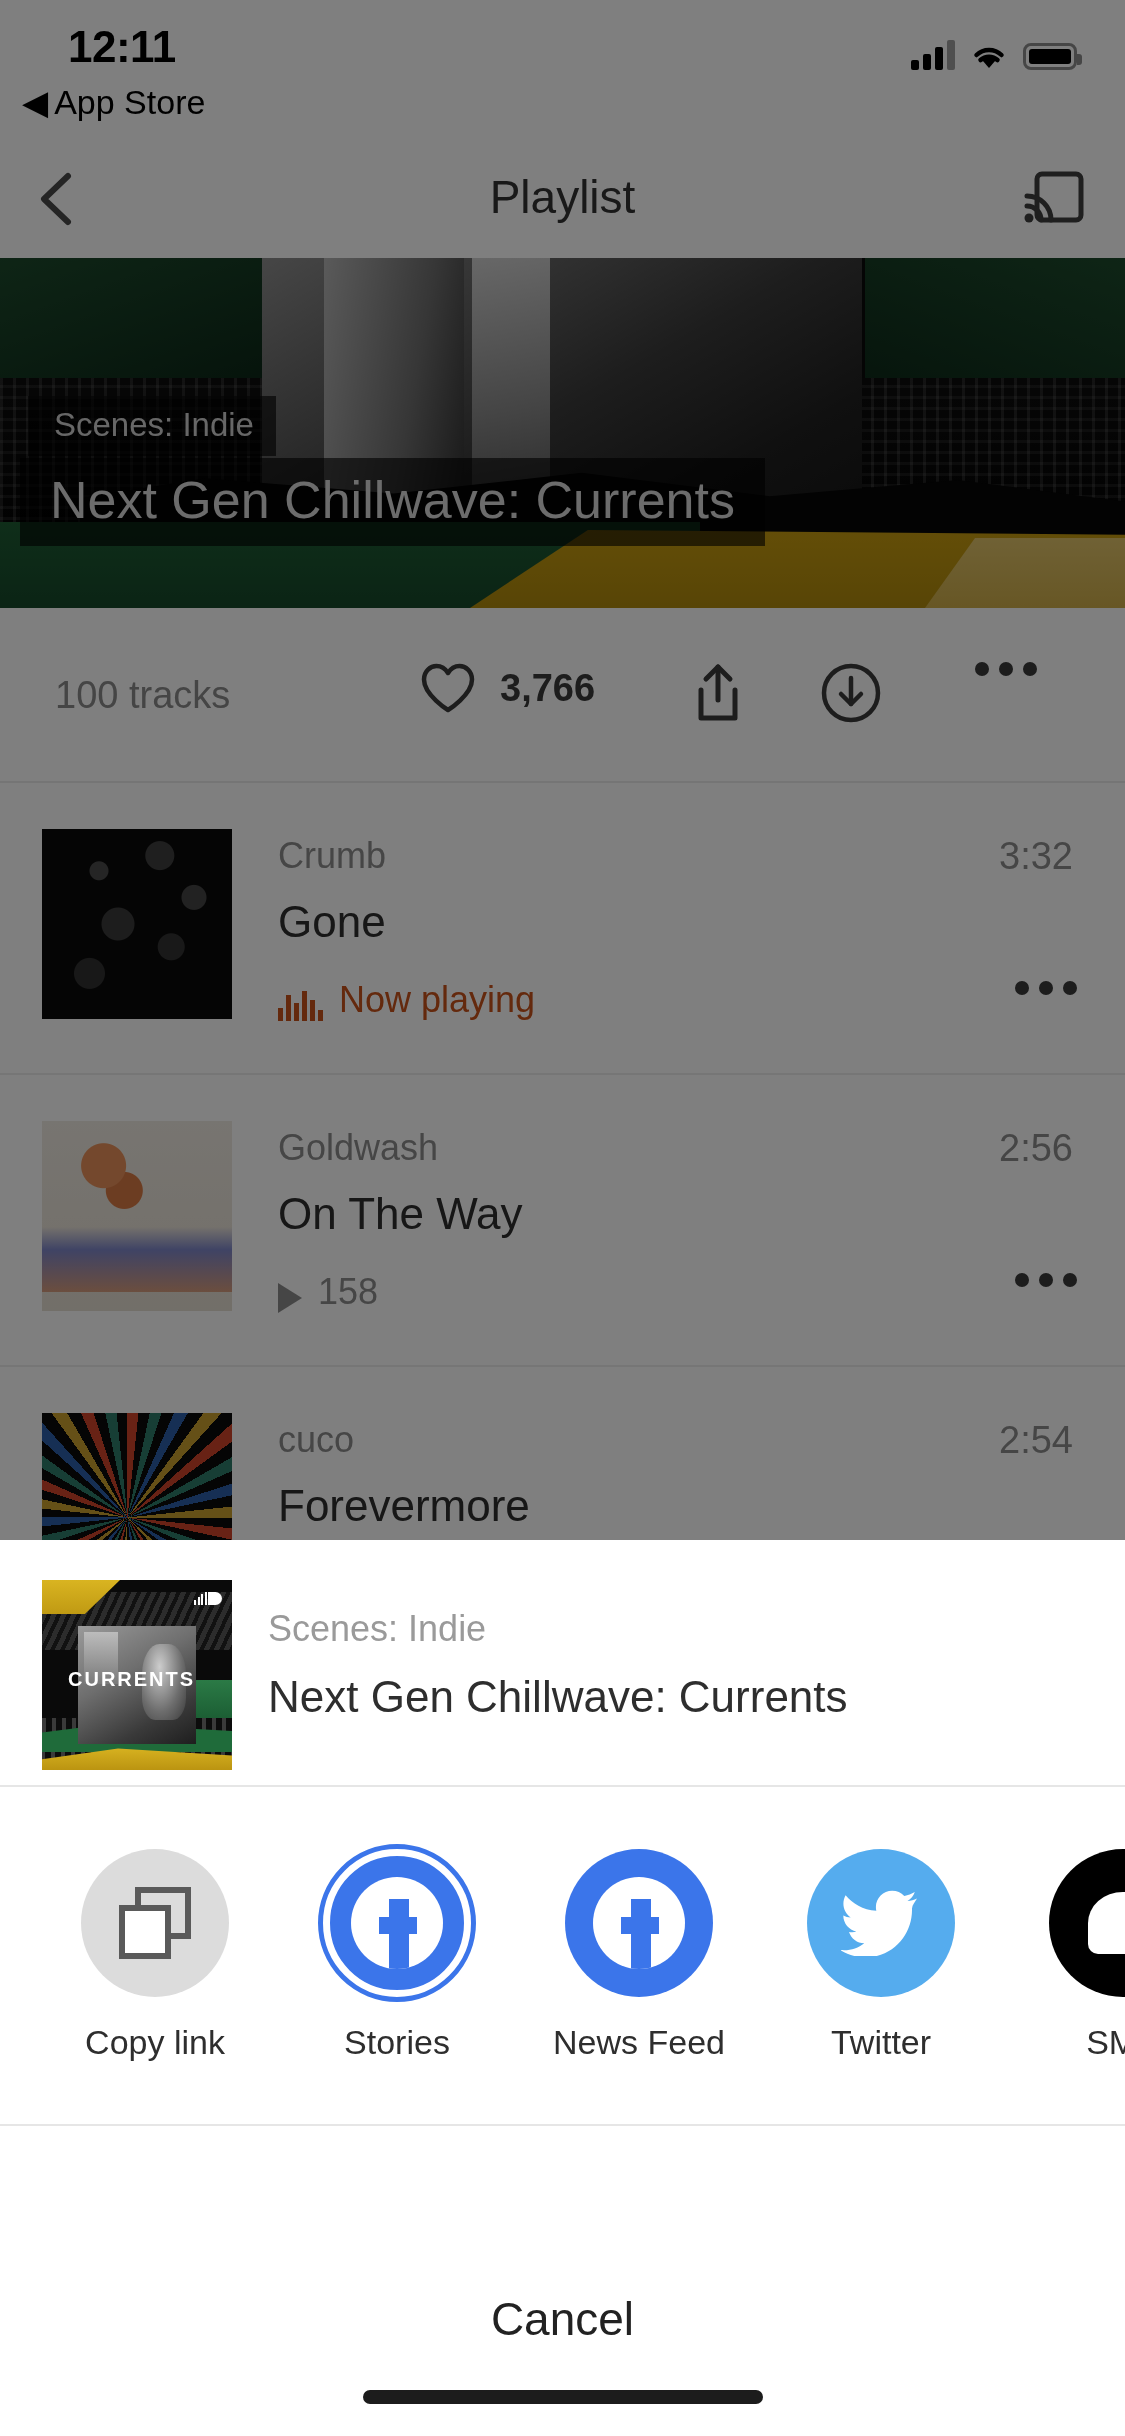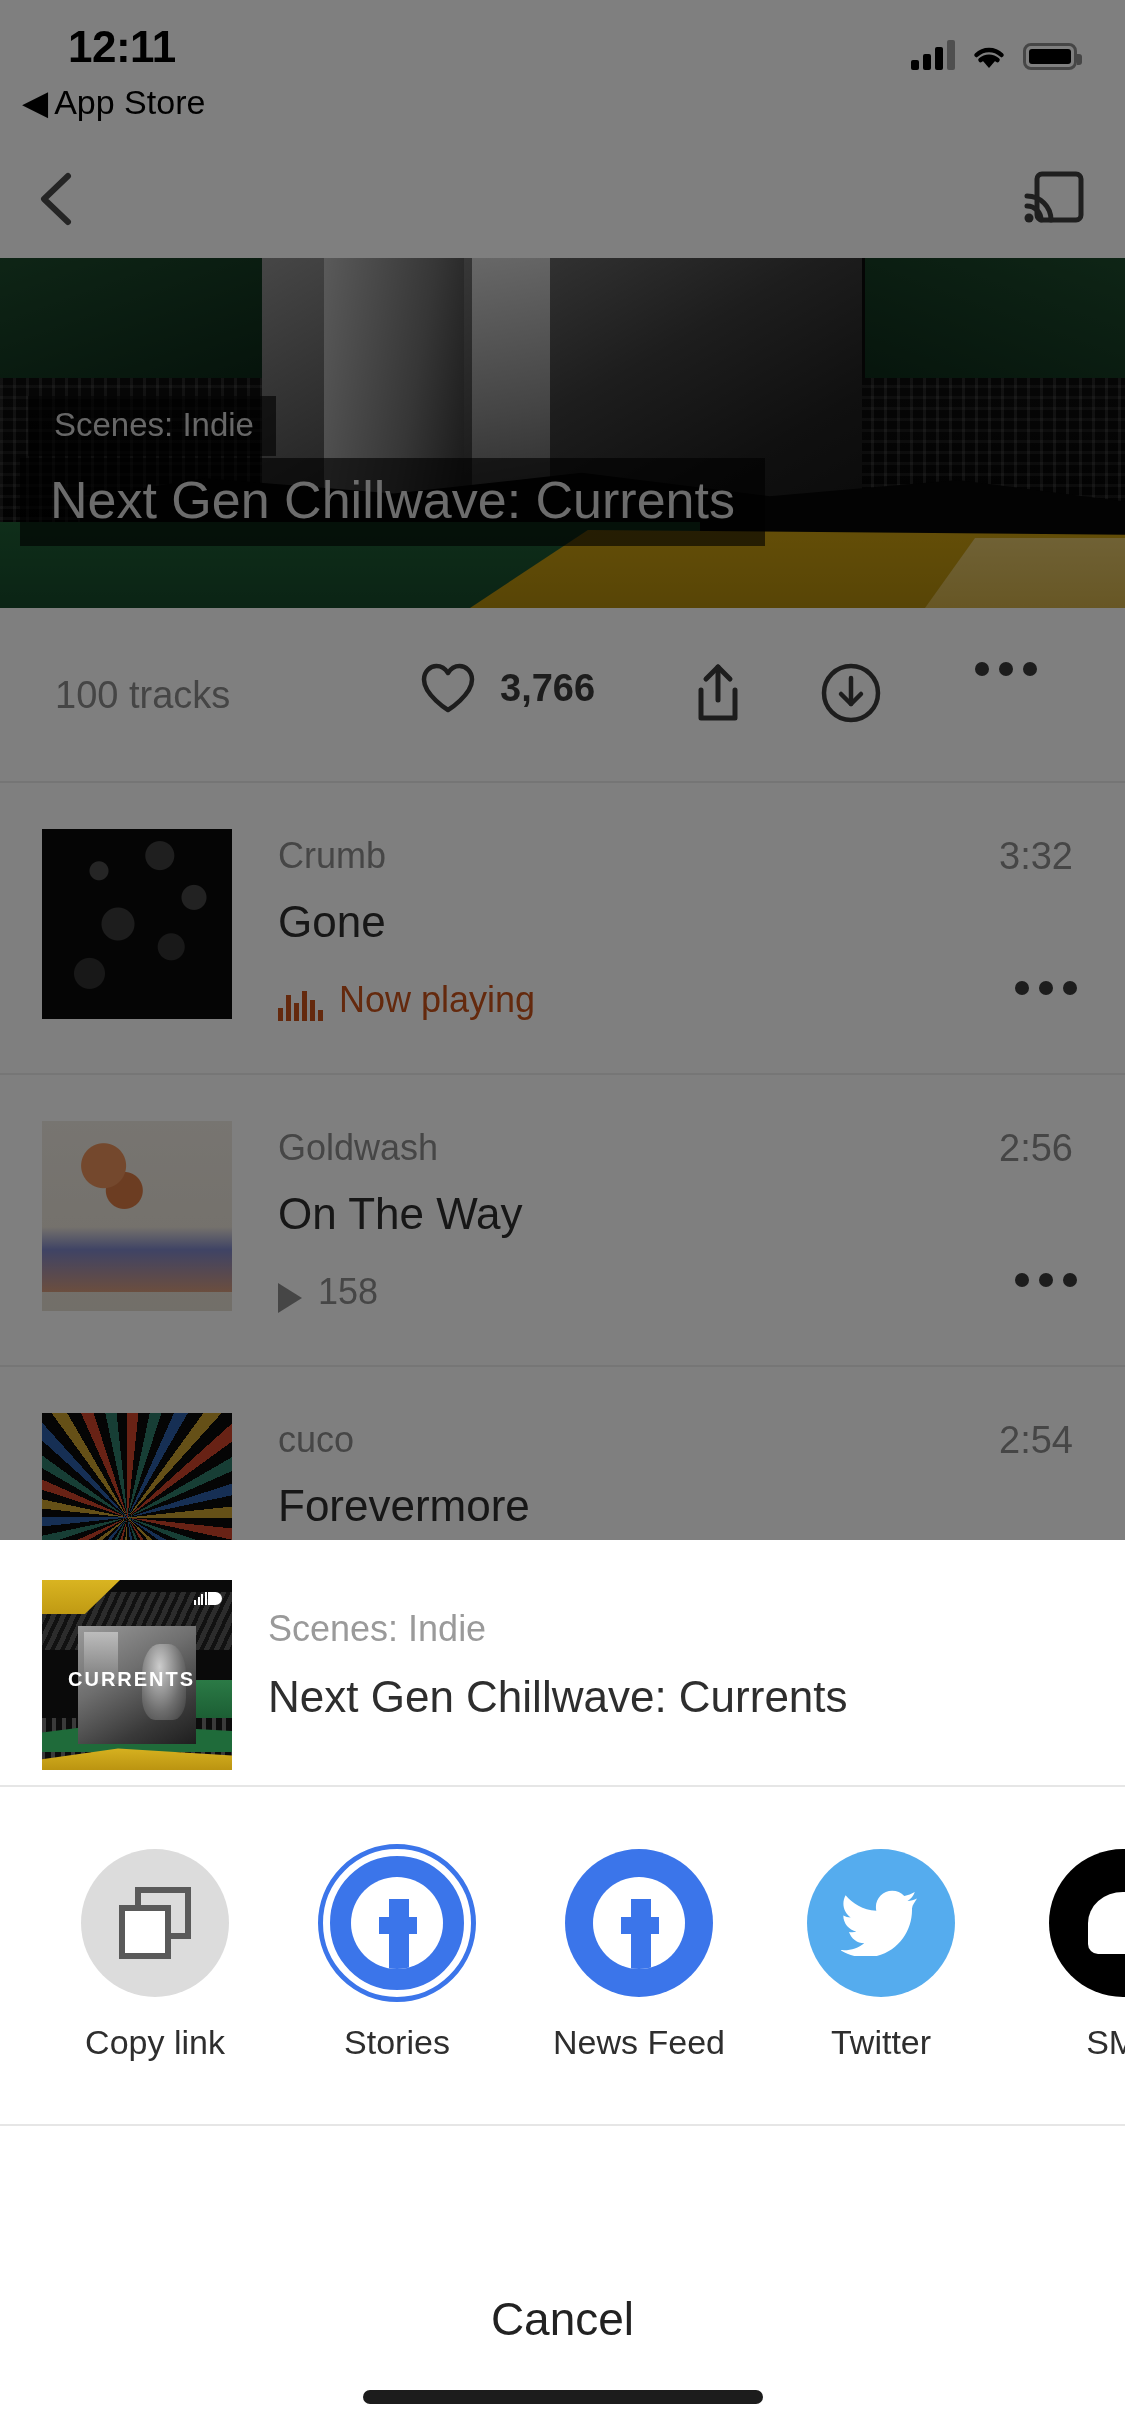--- a/index.html
+++ b/index.html
@@ -308,20 +308,21 @@
           </div>
       </div>
     </div>
 
     <div id="nav-bar">
       <div id="nav-back">
         <svg width="70" height="70" viewBox="0 0 70 70">
           <path d="M46 12 L22 35 L46 58" stroke="#4a4a4a" stroke-width="6" fill="none" stroke-linecap="round" stroke-linejoin="round"></path>
         </svg>
       </div>
+      <div id="nav-title">Playlist</div>
       <div id="nav-cast">
         <svg width="62" height="62" viewBox="0 0 62 62">
           <rect x="14" y="6" width="44" height="46" rx="5" stroke="#3e3e3e" stroke-width="5" fill="none"></rect>
           <path d="M4 52 a0 0 0 0 1 0 0" fill="none"></path>
           <path d="M4 28 a24 24 0 0 1 24 24" stroke="#3e3e3e" stroke-width="5" fill="none" stroke-linecap="round"></path>
           <path d="M4 38 a14 14 0 0 1 14 14" stroke="#3e3e3e" stroke-width="5" fill="none" stroke-linecap="round"></path>
           <circle cx="6" cy="50" r="4.5" fill="#3e3e3e"></circle>
         </svg>
       </div>
     </div>

